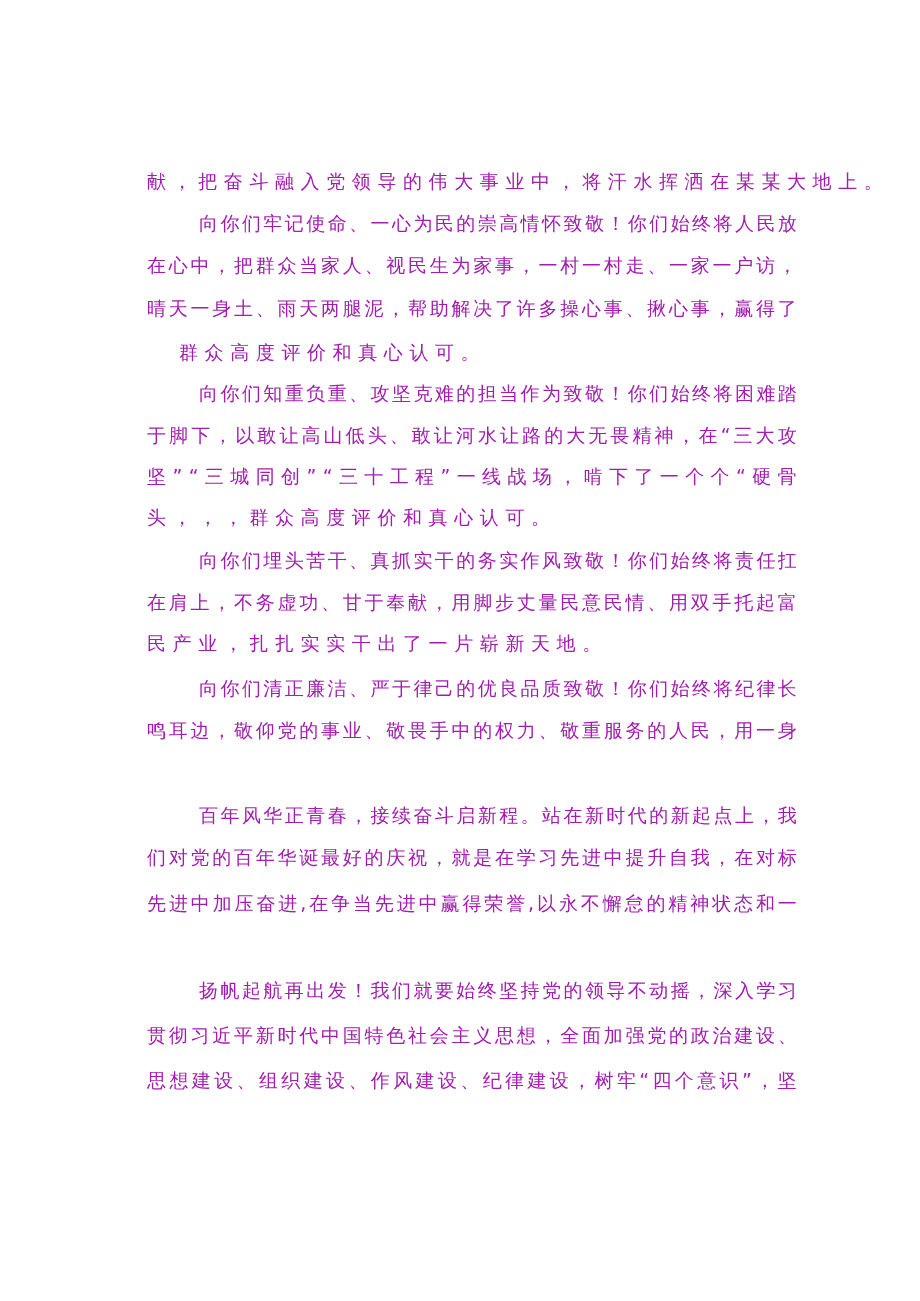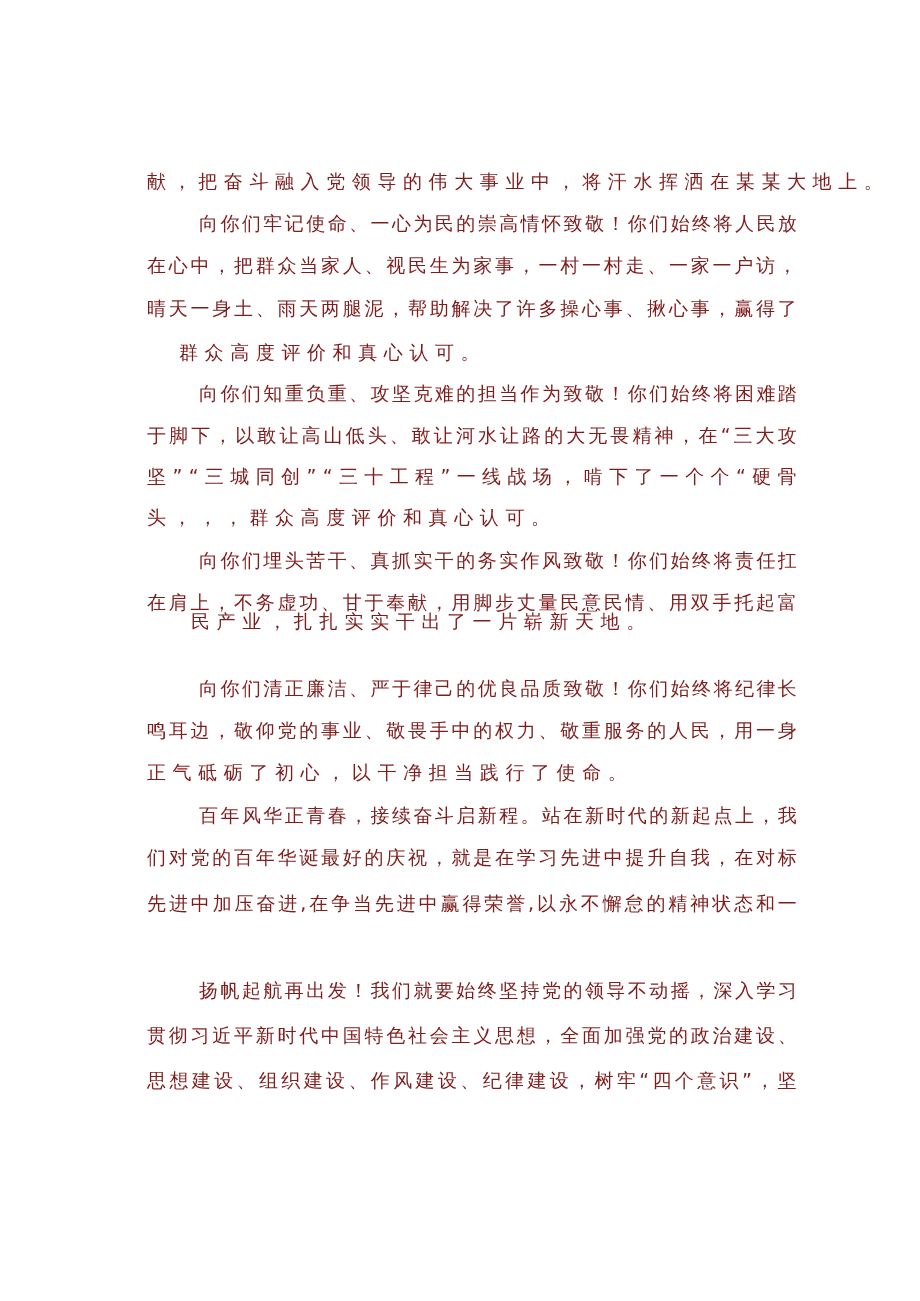--- a/index.html
+++ b/index.html
@@ -6,21 +6,21 @@
   body { width: 920px; height: 1301px; position: relative; overflow: hidden; }
   .page { position: absolute; left: 0; top: 0; width: 920px; height: 1301px; background: #ffffff; }
   .line {
     position: absolute;
     left: 147px;
     width: 650px;
     height: 26px;
     line-height: 26px;
     font-family: "DejaVu Sans", "Liberation Sans", sans-serif;
     font-size: 19px;
-    color: #7f1d1d;
+    color: #a21caf;
     white-space: nowrap;
     overflow: visible;
   }
   .line.full { text-align: justify; text-align-last: justify; }
   .line.last { letter-spacing: 6.6px; }
   .line.indent { left: 199px; width: 598px; }
 </style>
 </head>
 <body>
 
@@ -269,21 +269,21 @@
       <span>民</span>
       <span>情</span>
       <span>、</span>
       <span>用</span>
       <span>双</span>
       <span>手</span>
       <span>托</span>
       <span>起</span>
       <span>富</span>
     </div>
-    <div class="line last" style="top: 608px; margin-left: 44px;">民产业，扎扎实实干出了一片崭新天地。</div>
+    <div class="line last" style="top: 630px;">民产业，扎扎实实干出了一片崭新天地。</div>
     <div class="line full indent" style="top: 675px; display: flex; justify-content: space-between;">
       <span>向</span>
       <span>你</span>
       <span>们</span>
       <span>清</span>
       <span>正</span>
       <span>廉</span>
       <span>洁</span>
       <span>、</span>
       <span>严</span>
@@ -332,21 +332,20 @@
       <span>服</span>
       <span>务</span>
       <span>的</span>
       <span>人</span>
       <span>民</span>
       <span>，</span>
       <span>用</span>
       <span>一</span>
       <span>身</span>
     </div>
-    <div class="line last" style="top: 759px;">正气砥砺了初心，以干净担当践行了使命。</div>
     <div class="line full indent" style="top: 802px; display: flex; justify-content: space-between;">
       <span>百</span>
       <span>年</span>
       <span>风</span>
       <span>华</span>
       <span>正</span>
       <span>青</span>
       <span>春</span>
       <span>，</span>
       <span>接</span>

